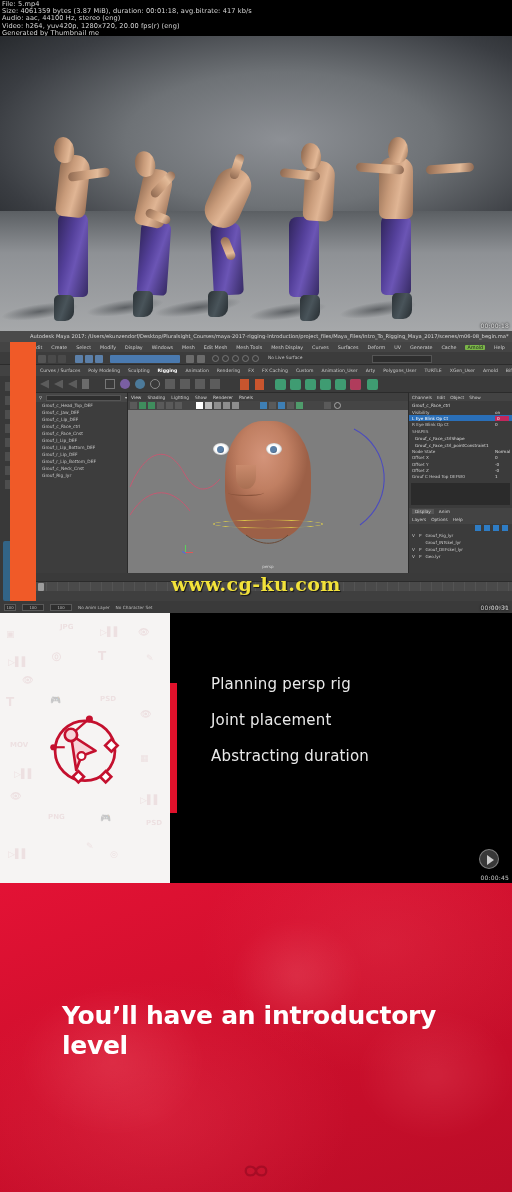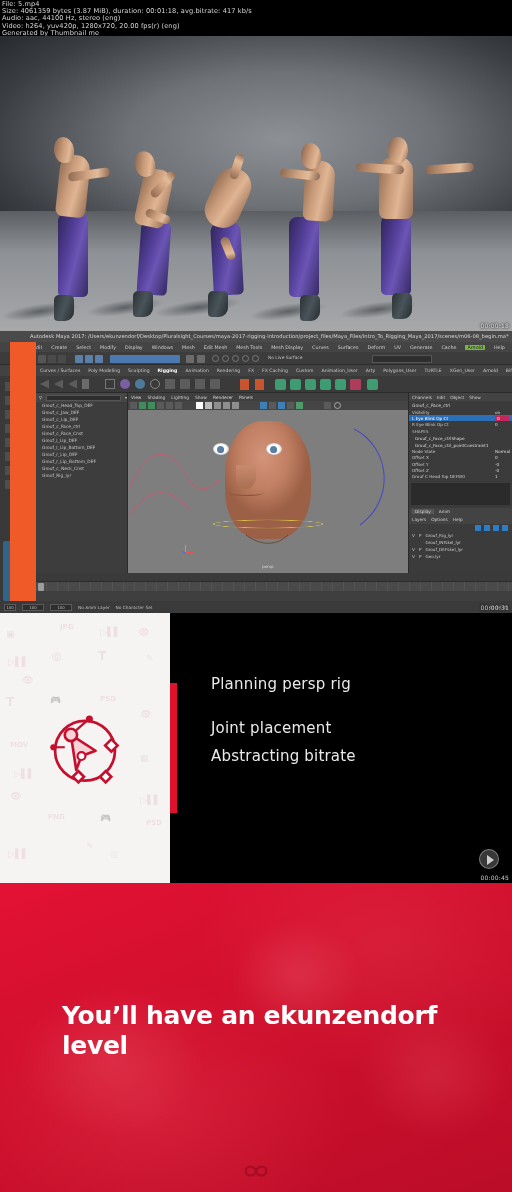--- a/index.html
+++ b/index.html
@@ -595,20 +595,21 @@
 
     <div class="m-statusline">
       <span style="width:12px;height:7px;background:#2e2e2e;border:1px solid #5a5a5a;display:inline-block;text-align:center;font-size:3.8px;">100</span>
       <span style="width:22px;height:7px;background:#2e2e2e;border:1px solid #5a5a5a;display:inline-block;text-align:center;font-size:3.8px;">100</span>
       <span style="width:22px;height:7px;background:#2e2e2e;border:1px solid #5a5a5a;display:inline-block;text-align:center;font-size:3.8px;">100</span>
       <span>No Anim Layer</span>
       <span>No Character Set</span>
       <span style="margin-left:auto;margin-right:4px;">00:00:30</span>
     </div>
 
+    <div class="watermark">www.cg-ku.com</div>
     <div class="ts">00:00:31</div>
   </div>
 
   <div class="frame" id="f3">
     <div class="s3-left">
       <div class="s3-pattern">
         <span style="left:6px;  top:16px;">▣</span>
         <span style="left:60px; top:10px; font-size:7px;">JPG</span>
         <span style="left:100px;top:14px;">▷▌▌</span>
         <span style="left:138px;top:14px;">👁</span>
@@ -645,31 +646,31 @@
         <circle cx="14" cy="48" r="3.5" fill="#c4102e"></circle>
         <rect x="75" y="41" width="10" height="10" fill="#fff" stroke="#c4102e" stroke-width="3" transform="rotate(45 80 46)"></rect>
         <rect x="38" y="77" width="9" height="9" fill="#fff" stroke="#c4102e" stroke-width="3" transform="rotate(45 42.5 81.5)"></rect>
         <rect x="69" y="77" width="9" height="9" fill="#fff" stroke="#c4102e" stroke-width="3" transform="rotate(45 73.5 81.5)"></rect>
       </svg>
     </div>
 
     <div class="s3-redbar"></div>
     <div class="s3-right">
       <div class="s3-item" style="top:62px;">Planning persp rig</div>
-      <div class="s3-item" style="top:98px;margin-top:8px;">Joint placement</div>
-      <div class="s3-item" style="top:134px;">Abstracting bitrate</div>
+      <div class="s3-item" style="top:98px;">Joint placement</div>
+      <div class="s3-item" style="top:134px;">Abstracting duration</div>
       <div class="playbtn"></div>
     </div>
     <div class="ts">00:00:45</div>
   </div>
 
   <div class="frame" id="f4">
     <div class="f4-blur"></div>
     <div class="f4-text">
-      <div>You’ll have an ekunzendorf level</div>
+      <div>You’ll have an introductory level</div>
     </div>
     <svg class="f4-logo" viewBox="0 0 60 40">
       <path d="M16 20 C16 12, 28 12, 30 20 C32 28, 44 28, 44 20 C44 12, 32 12, 30 20 C28 28, 16 28, 16 20 Z" fill="none" stroke="#6d0015" stroke-width="3.2"></path>
     </svg>
     <div class="ts"></div>
   </div>
 
 </div>
 
 </body></html>

